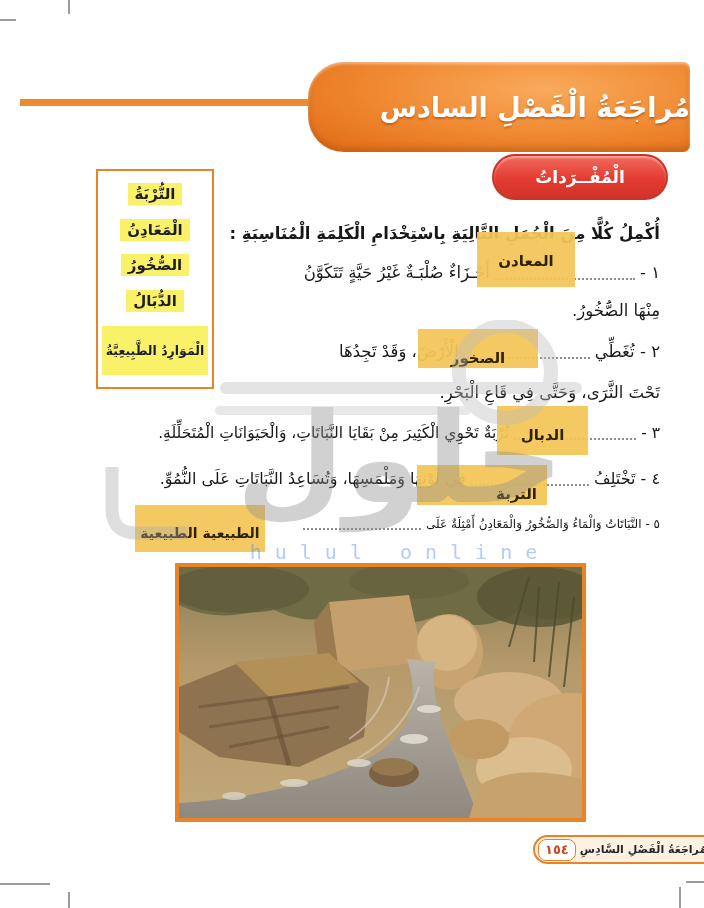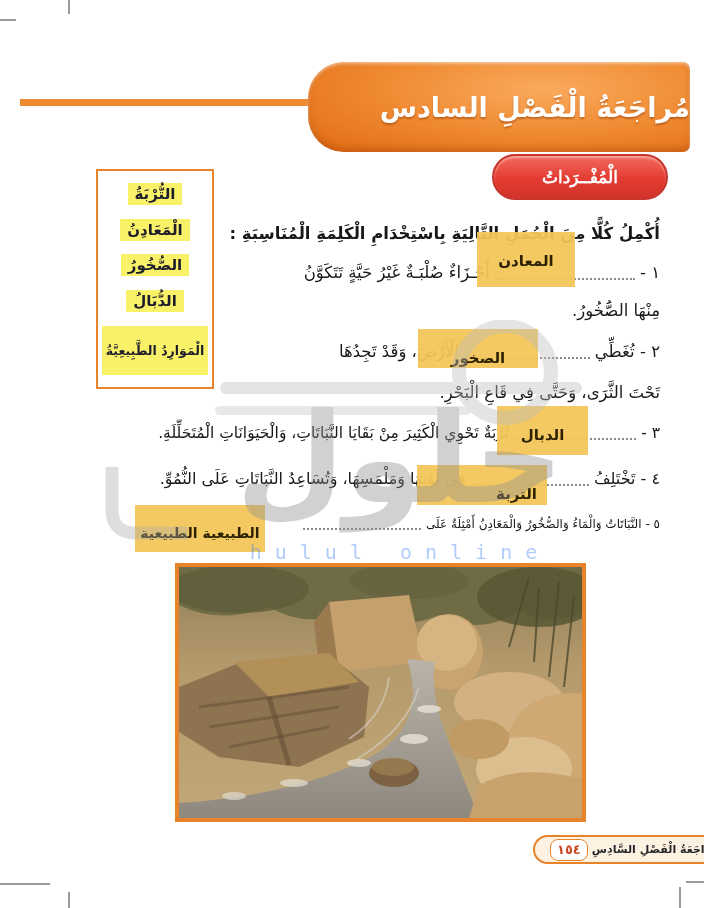--- a/index.html
+++ b/index.html
@@ -21,21 +21,21 @@
   }
   .banner .t{color:#fff;font-size:27px;font-weight:bold;direction:rtl;text-shadow:0 2px 2px rgba(140,55,0,.45);}
   
   .badge{
     position:absolute;left:492px;top:154px;width:176px;height:46px;border-radius:23px;z-index:2;
     background:linear-gradient(180deg,#F26A5E 0%,#E33B31 55%,#D2332A 100%);
     border:2px solid #C9352C;box-sizing:border-box;
     box-shadow:inset 0 2px 2px rgba(255,255,255,.4);
     display:flex;align-items:center;justify-content:center;
   }
-  .badge .t{color:#fff;font-weight:bold;font-size:17px;direction:rtl;font-family:Liberation Serif, serif;}
+  .badge .t{color:#fff;font-weight:bold;font-size:17px;direction:rtl;}
   
   .wordbank{
     position:absolute;left:96px;top:169px;width:118px;height:220px;z-index:2;
     border:2.5px solid #E8832A;background:#fff;box-sizing:border-box;
     display:flex;flex-direction:column;align-items:center;justify-content:space-around;padding:5px 2px;
   }
   .wb-item{background:#F9F168;color:#1c1c2a;font-weight:bold;font-size:15px;padding:2px 7px;direction:rtl;white-space:nowrap;}
   .wb-item.small{font-size:12.5px;padding:17px 4px;}
   
   .line{position:absolute;direction:rtl;color:#181818;font-size:16.5px;white-space:nowrap;z-index:2;}
@@ -70,21 +70,21 @@
     border:4px solid #E8832A;box-sizing:border-box;background:#b6a077;
   }
   
   .footer{
     position:absolute;left:533px;top:835px;width:171px;height:29px;z-index:2;
     border:2px solid #E8832A;border-right:none;border-radius:15px 0 0 15px;
     background:#FDF2E2;box-sizing:border-box;display:flex;align-items:center;
   }
   .pagenum{
     background:#fff;border:1.5px solid #E8832A;border-radius:8px;color:#C94A22;
-    font-weight:bold;font-size:13px;padding:0 6px;margin-left:15px;height:20px;
+    font-weight:bold;font-size:13px;padding:0 6px;margin-left:3px;height:20px;
     display:flex;align-items:center;
   }
   .footer .label{direction:rtl;font-size:11px;font-weight:bold;color:#26262b;flex:1;text-align:center;padding-left:4px;white-space:nowrap;}
 </style>
 </head>
 <body>
 
 <div class="page">
 
   <div class="cm" style="left:0;top:19px;width:16px;height:2px;"></div>

